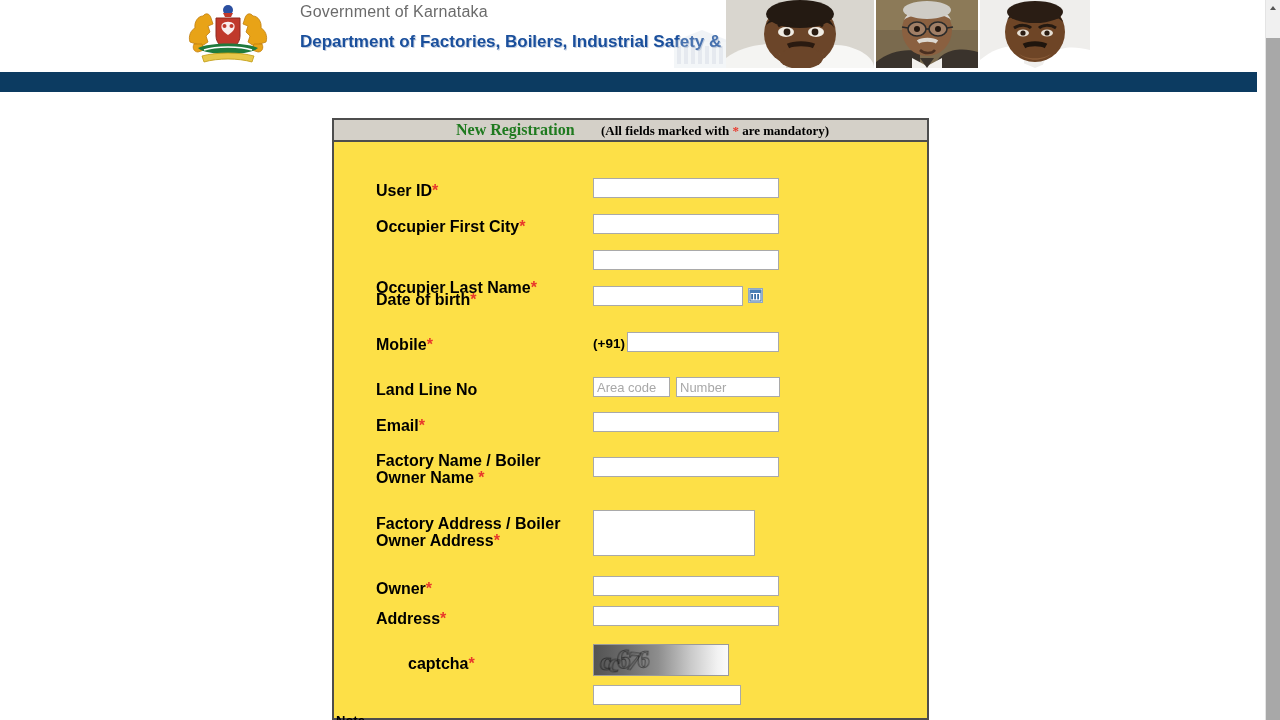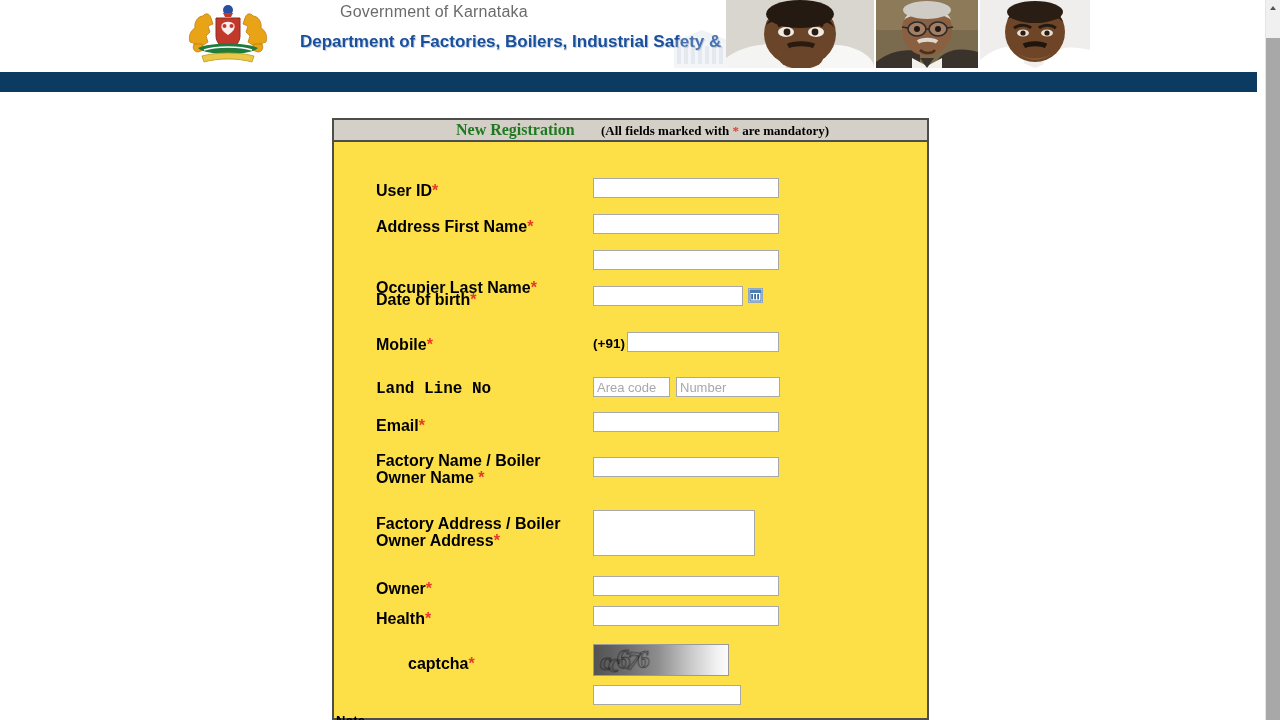--- a/index.html
+++ b/index.html
@@ -25,21 +25,21 @@
   }
   #emblem {
     position: absolute; left: 182px; top: 2px; width: 92px; height: 64px;
   }
   #titles {
     position: absolute; left: 300px; top: 2px;
   }
   .gov-line {
     font-family: "Liberation Sans", sans-serif;
     font-size: 16px; color: #6b6b6b; letter-spacing: .2px;
-    white-space: nowrap; line-height: 20px; margin-left: 40px;
+    white-space: nowrap; line-height: 20px;
   }
   .dept-line {
     font-family: "Liberation Sans", sans-serif;
     font-size: 17px; font-weight: bold; color: #1a4f9c;
     white-space: nowrap; line-height: 20px; margin-top: 10px;
     text-shadow: 1px 1px 0 rgba(150,170,200,.55);
   }
   
   #watermark {
     position:absolute; left: 672px; top: 26px; width: 60px; height: 42px;
@@ -305,21 +305,21 @@
       </div>
 
       <div class="rows">
 
         <div class="row">
           <div class="lbl" style="top:40px;"><span>User ID</span><span class="ast">*</span></div>
           <input class="fld" style="left: 259px; top: 36px; width: 186px; height: 20px;" placeholder="">
         </div>
 
         <div class="row">
-          <div class="lbl" style="top:76px;"><span>Address First Name</span><span class="ast">*</span></div>
+          <div class="lbl" style="top:76px;"><span>Occupier First City</span><span class="ast">*</span></div>
           <input class="fld" style="left: 259px; top: 72px; width: 186px; height: 20px;" placeholder="">
         </div>
 
         <div class="row">
           <div class="lbl" style="top:113px;margin-top:24px;"><span>Occupier Last Name</span><span class="ast">*</span></div>
           <input class="fld" style="left: 259px; top: 108px; width: 186px; height: 20px;" placeholder="">
         </div>
 
         <div class="row">
           <div class="lbl" style="top:149px;"><span>Date of birth</span><span class="ast">*</span></div>
@@ -338,21 +338,21 @@
           </button>
         </div>
 
         <div class="row">
           <div class="lbl" style="top:194px;"><span>Mobile</span><span class="ast">*</span></div>
           <div class="prefix" style="left:259px; top:194px;">(+91)</div>
           <input class="fld" style="left: 293px; top: 190px; width: 152px; height: 20px;" placeholder="">
         </div>
 
         <div class="row">
-          <div class="lbl" style="top:239px;font-family:Liberation Mono, monospace;"><span>Land Line No</span></div>
+          <div class="lbl" style="top:239px;"><span>Land Line No</span></div>
           <input class="fld" style="left: 259px; top: 235px; width: 77px; height: 20px;" placeholder="Area code">
           <input class="fld" style="left: 342px; top: 235px; width: 104px; height: 20px;" placeholder="Number">
         </div>
 
         <div class="row">
           <div class="lbl" style="top:275px;"><span>Email</span><span class="ast">*</span></div>
           <input class="fld" style="left: 259px; top: 270px; width: 186px; height: 20px;" placeholder="">
         </div>
 
         <div class="row">
@@ -364,21 +364,21 @@
           <div class="lbl" style="top:373px; width:220px;"><span>Factory Address / Boiler Owner Address</span><span class="ast">*</span></div>
           <textarea class="fld" style="left: 259px; top: 368px; width: 162px; height: 46px; resize: none;" placeholder=""></textarea>
         </div>
 
         <div class="row">
           <div class="lbl" style="top:438px;"><span>Owner</span><span class="ast">*</span></div>
           <input class="fld" style="left: 259px; top: 434px; width: 186px; height: 20px;" placeholder="">
         </div>
 
         <div class="row">
-          <div class="lbl" style="top:468px;"><span>Health</span><span class="ast">*</span></div>
+          <div class="lbl" style="top:468px;"><span>Address</span><span class="ast">*</span></div>
           <input class="fld" style="left: 259px; top: 464px; width: 186px; height: 20px;" placeholder="">
         </div>
 
         <div class="row">
           <div class="lbl" style="top:513px;margin-left:32px;"><span>captcha</span><span class="ast">*</span></div>
           <div id="captcha-img" style="left:259px; top:502px;">
             <div id="captcha-text"><span class="c1">c</span><span class="c2">c</span><span class="c3">6</span><span class="c4">7</span><span class="c5">6</span></div>
           </div>
           <input class="fld" style="left: 259px; top: 543px; width: 148px; height: 20px;" placeholder="">
         </div>

